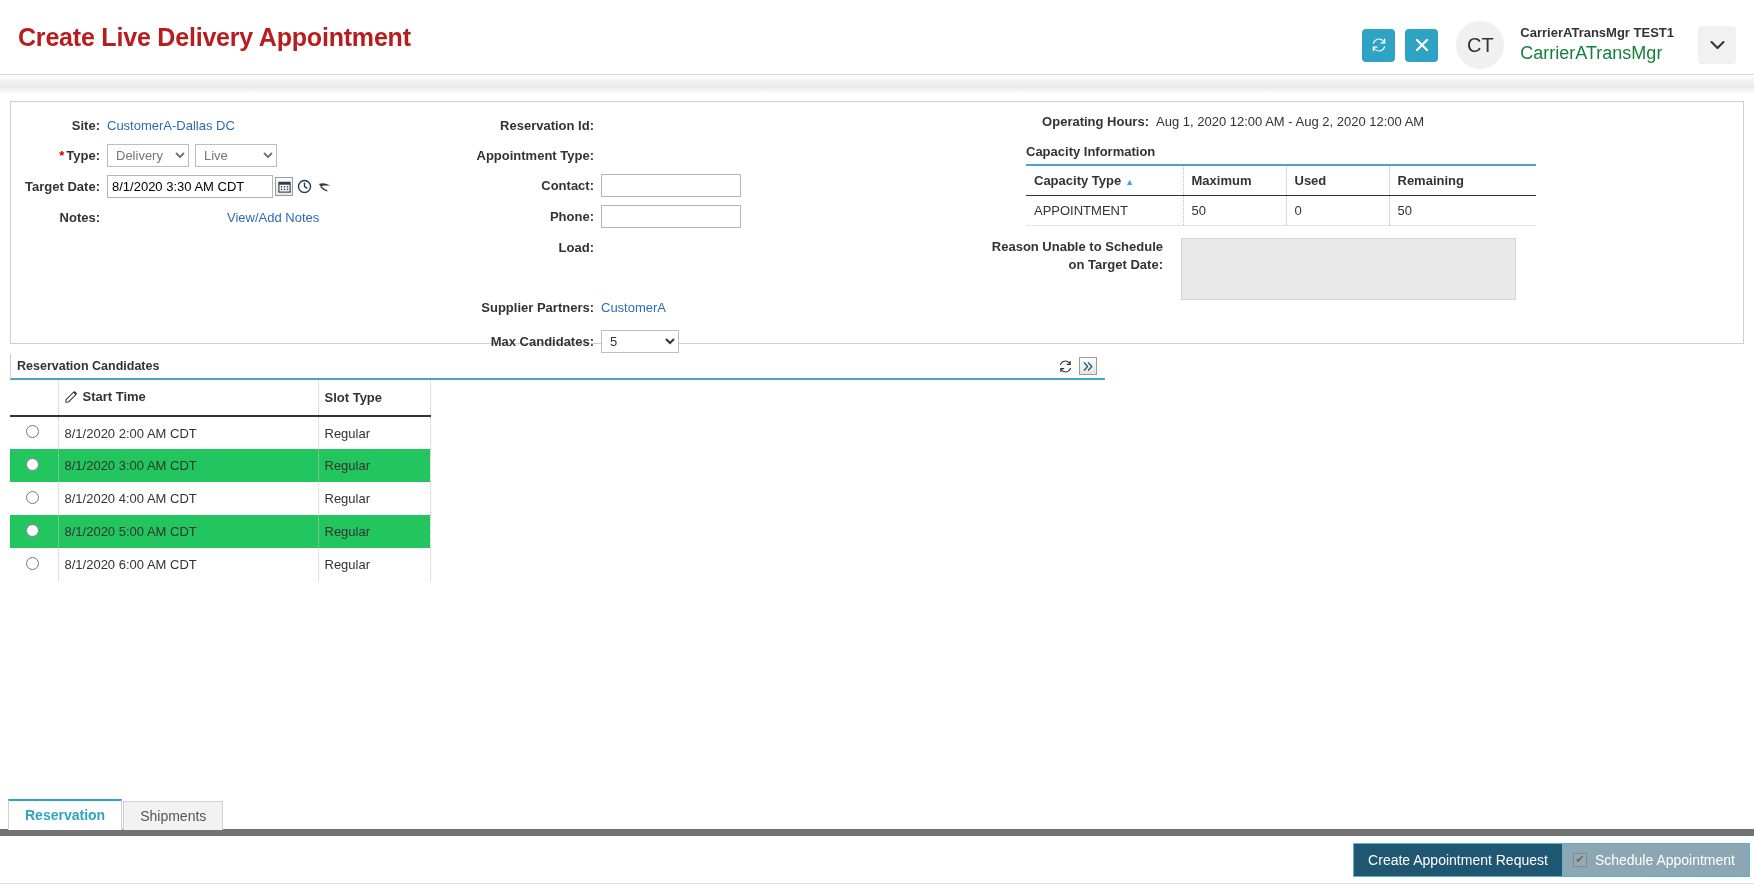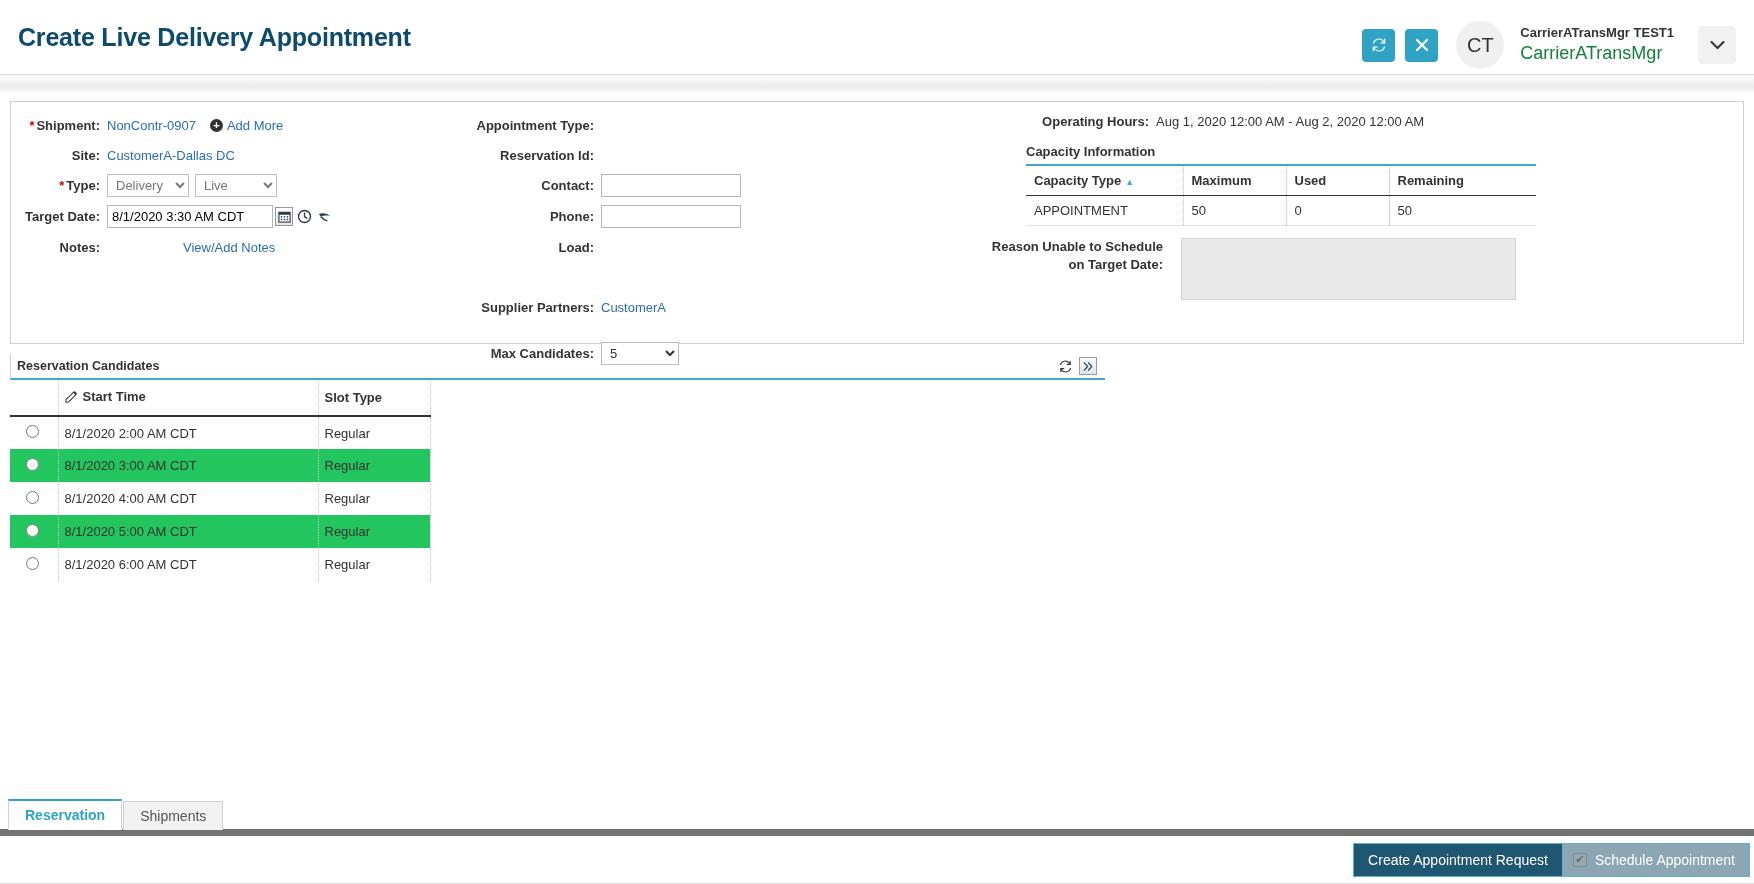--- a/index.html
+++ b/index.html
@@ -20,21 +20,21 @@
     background: #ffffff;
     border-bottom: 1px solid #d8d8d8;
     display: flex;
     align-items: center;
     justify-content: space-between;
     padding: 0 18px 0 18px;
   }
   .page-title {
     font-size: 25px;
     font-weight: bold;
-    color: #0c4a6e;
+    color: #b91c1c;
     letter-spacing: -0.2px;
   }
   .header-right {
     display: flex;
     align-items: center;
     gap: 10px;
     margin-top: 16px;
   }
   .hdr-btn {
     width: 33px; height: 33px;
@@ -351,30 +351,20 @@
   </div>
 </div>
 
 <div class="sub-bar"></div>
 
 <div class="form-card">
   <div class="cols">
 
     <div class="col-left">
 
-      <div class="frow">
-        <div class="flabel">
-          <span class="req">*</span><span>Shipment:</span>
-        </div>
-        <a class="link">NonContr-0907</a>
-        <span class="addmore">
-          <span class="plus-circle">+</span>
-          <span>Add More</span>
-        </span>
-      </div>
 
       <div class="frow">
         <div class="flabel">Site:</div>
         <a class="link">CustomerA-Dallas DC</a>
       </div>
 
       <div class="frow">
         <div class="flabel">
           <span class="req">*</span><span>Type:</span>
         </div>
@@ -412,34 +402,34 @@
         <span class="icon-plain">
           <svg width="15" height="15" viewBox="0 0 16 16">
             <path d="M2 5.2 C6 3.6 11 4.6 14 7.2 C10.5 6.6 6.5 6.8 4 8 Z" fill="#2b3a4a"></path>
             <path d="M4 8 C6 10.5 8.4 12 11 12.6" stroke="#2b3a4a" stroke-width="1.4" fill="none"></path>
           </svg>
         </span>
       </div>
 
       <div class="frow">
         <div class="flabel">Notes:</div>
-        <a class="link" style="margin-left:76px">View/Add Notes</a>
+        <a class="link" style="margin-left:120px">View/Add Notes</a>
       </div>
 
     </div>
 
     <div class="col-mid">
 
       <div class="frow">
+        <div class="flabel">Reservation Id:</div>
+        <span></span>
+      </div>
+
+      <div class="frow">
         <div class="flabel">Appointment Type:</div>
-        <span></span>
-      </div>
-
-      <div class="frow">
-        <div class="flabel">Reservation Id:</div>
         <span></span>
       </div>
 
       <div class="frow">
         <div class="flabel">Contact:</div>
         <input class="txt mid-input" value="" style="">
       </div>
 
       <div class="frow">
         <div class="flabel">Phone:</div>
@@ -449,21 +439,21 @@
       <div class="frow">
         <div class="flabel">Load:</div>
         <span></span>
       </div>
 
       <div class="frow" style="margin-top:38px">
         <div class="flabel">Supplier Partners:</div>
         <a class="link">CustomerA</a>
       </div>
 
-      <div class="frow" style="margin-top:24px">
+      <div class="frow" style="margin-top:12px">
         <div class="flabel">Max Candidates:</div>
         <select class="sel sel-maxc">
           <option>5</option>
         </select>
       </div>
 
     </div>
 
     <div class="col-right">
 

